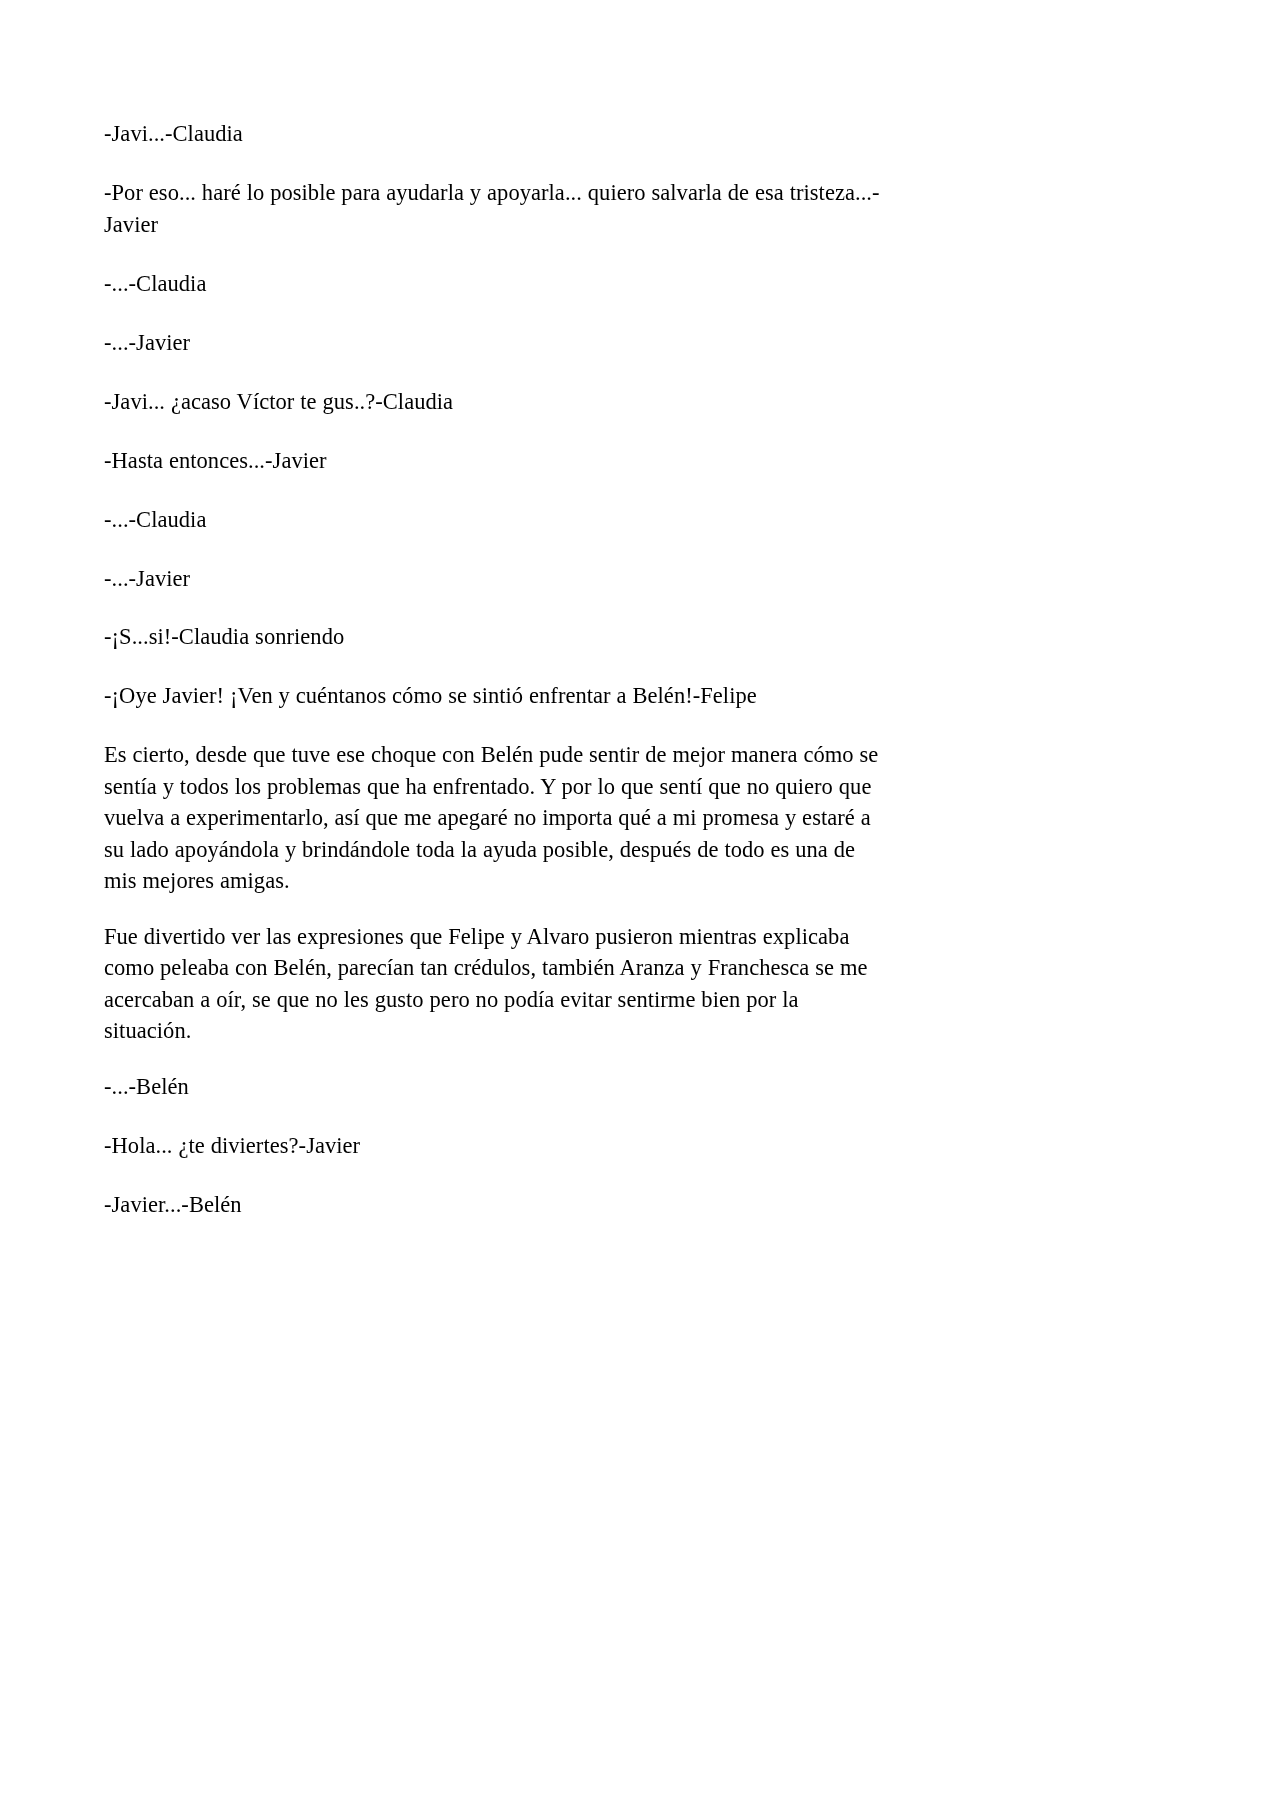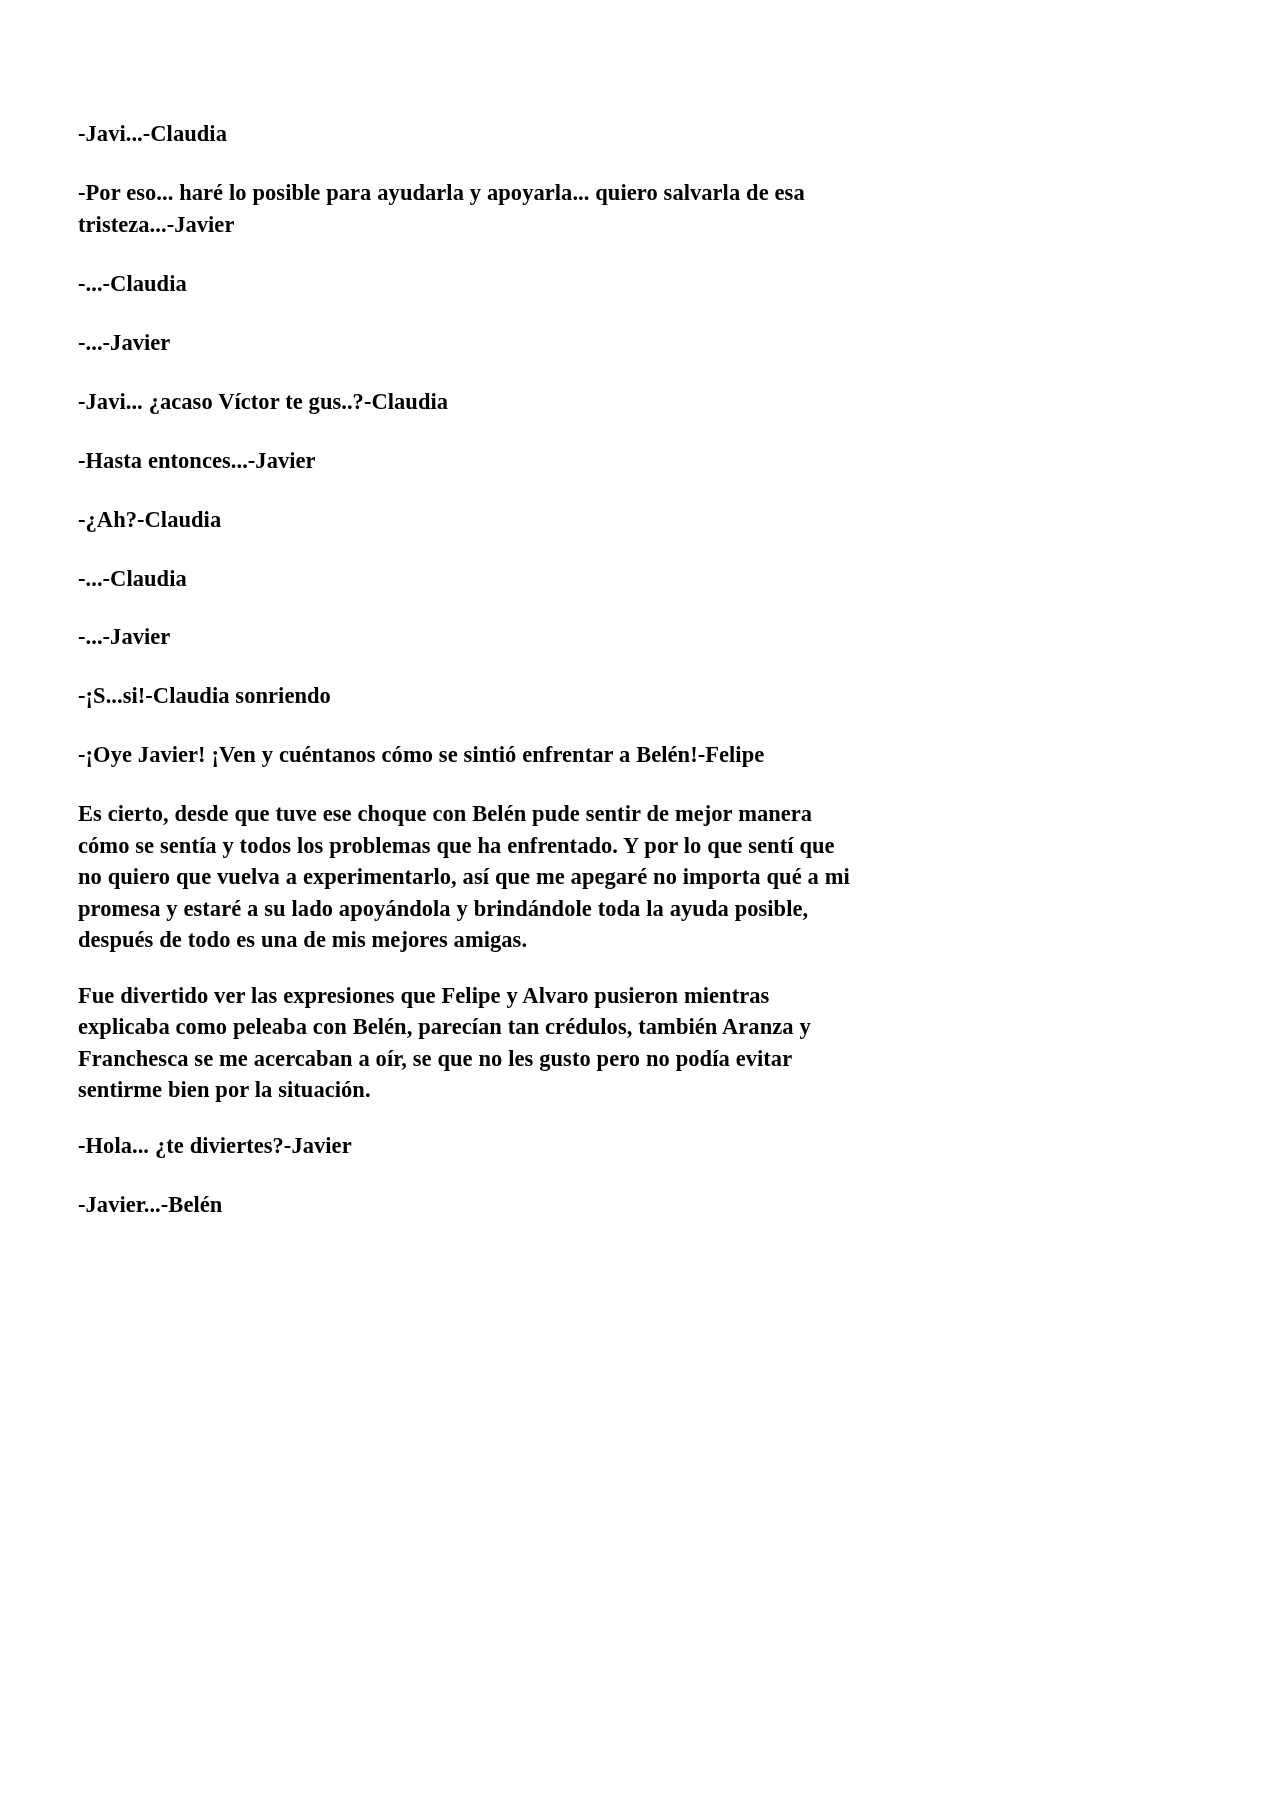--- a/index.html
+++ b/index.html
@@ -13,22 +13,21 @@
     font-family: "Liberation Serif", "DejaVu Serif", serif;
     color: #000000;
     overflow: hidden;
   }
   .page {
     position: relative;
     width: 1076px;
     height: 1810px;
     background: #ffffff;
     box-sizing: border-box;
-    padding: 118px 158px 0 78px;
-    font-weight: bold;
+    padding: 118px 158px 0 104px;
   }
   .doc-body {
     width: 790px;
   }
   p.para {
     margin: 0 0 27px 0;
     font-size: 22.5px;
     line-height: 1.42;
     text-align: left;
     color: #000000;
@@ -51,37 +50,37 @@
     <p class="para">-Por eso... haré lo posible para ayudarla y apoyarla... quiero salvarla de esa tristeza...-Javier</p>
 
     <p class="para">-...-Claudia</p>
 
     <p class="para">-...-Javier</p>
 
     <p class="para">-Javi... ¿acaso Víctor te gus..?-Claudia</p>
 
     <p class="para">-Hasta entonces...-Javier</p>
 
-    <p class="para">-¿Ah?-Claudia</p>
 
 
     <p class="para">-...-Claudia</p>
 
     <p class="para">-...-Javier</p>
 
     <p class="para">-¡S...si!-Claudia sonriendo</p>
 
     <p class="para">-¡Oye Javier! ¡Ven y cuéntanos cómo se sintió enfrentar a Belén!-Felipe</p>
 
 
 
     <p class="para block">Es cierto, desde que tuve ese choque con Belén pude sentir de mejor manera cómo se sentía y todos los problemas que ha enfrentado. Y por lo que sentí que no quiero que vuelva a experimentarlo, así que me apegaré no importa qué a mi promesa y estaré a su lado apoyándola y brindándole toda la ayuda posible, después de todo es una de mis mejores amigas.</p>
 
     <p class="para block">Fue divertido ver las expresiones que Felipe y Alvaro pusieron mientras explicaba como peleaba con Belén, parecían tan crédulos, también Aranza y Franchesca se me acercaban a oír, se que no les gusto pero no podía evitar sentirme bien por la situación.</p>
 
 
+    <p class="para">-...-Belén</p>
 
     <p class="para">-Hola... ¿te diviertes?-Javier</p>
 
     <p class="para">-Javier...-Belén</p>
 
   </div>
 </div>
 
 </body></html>

